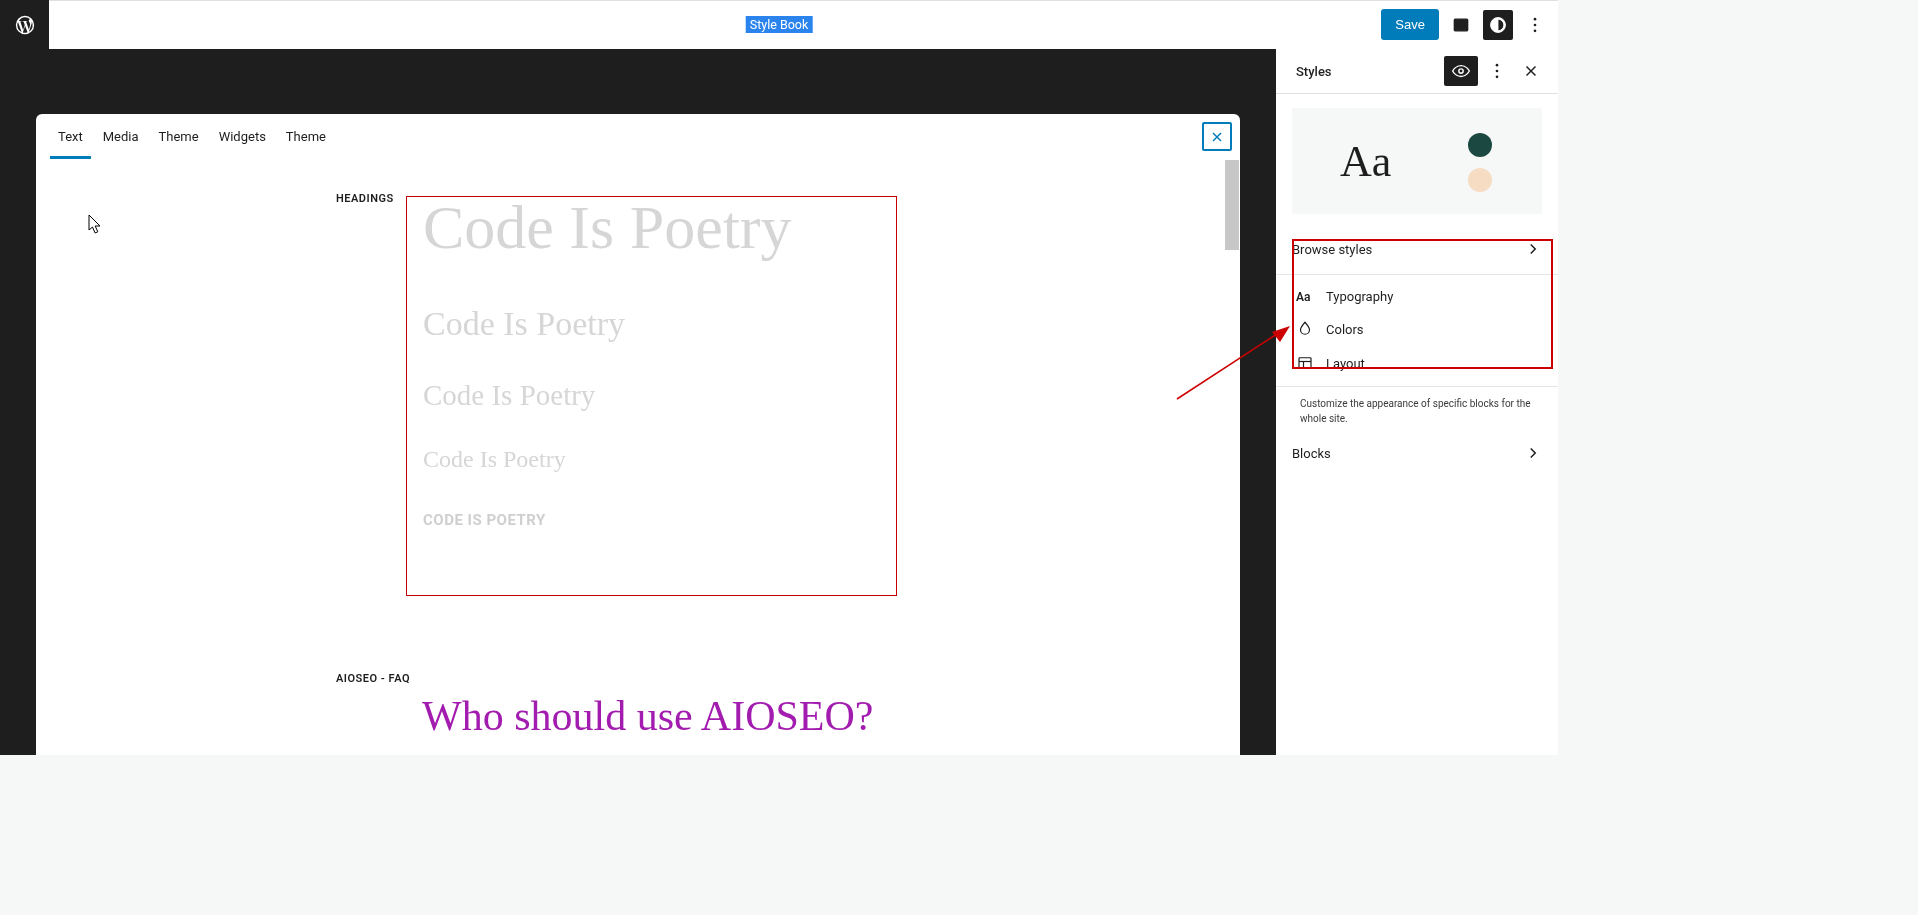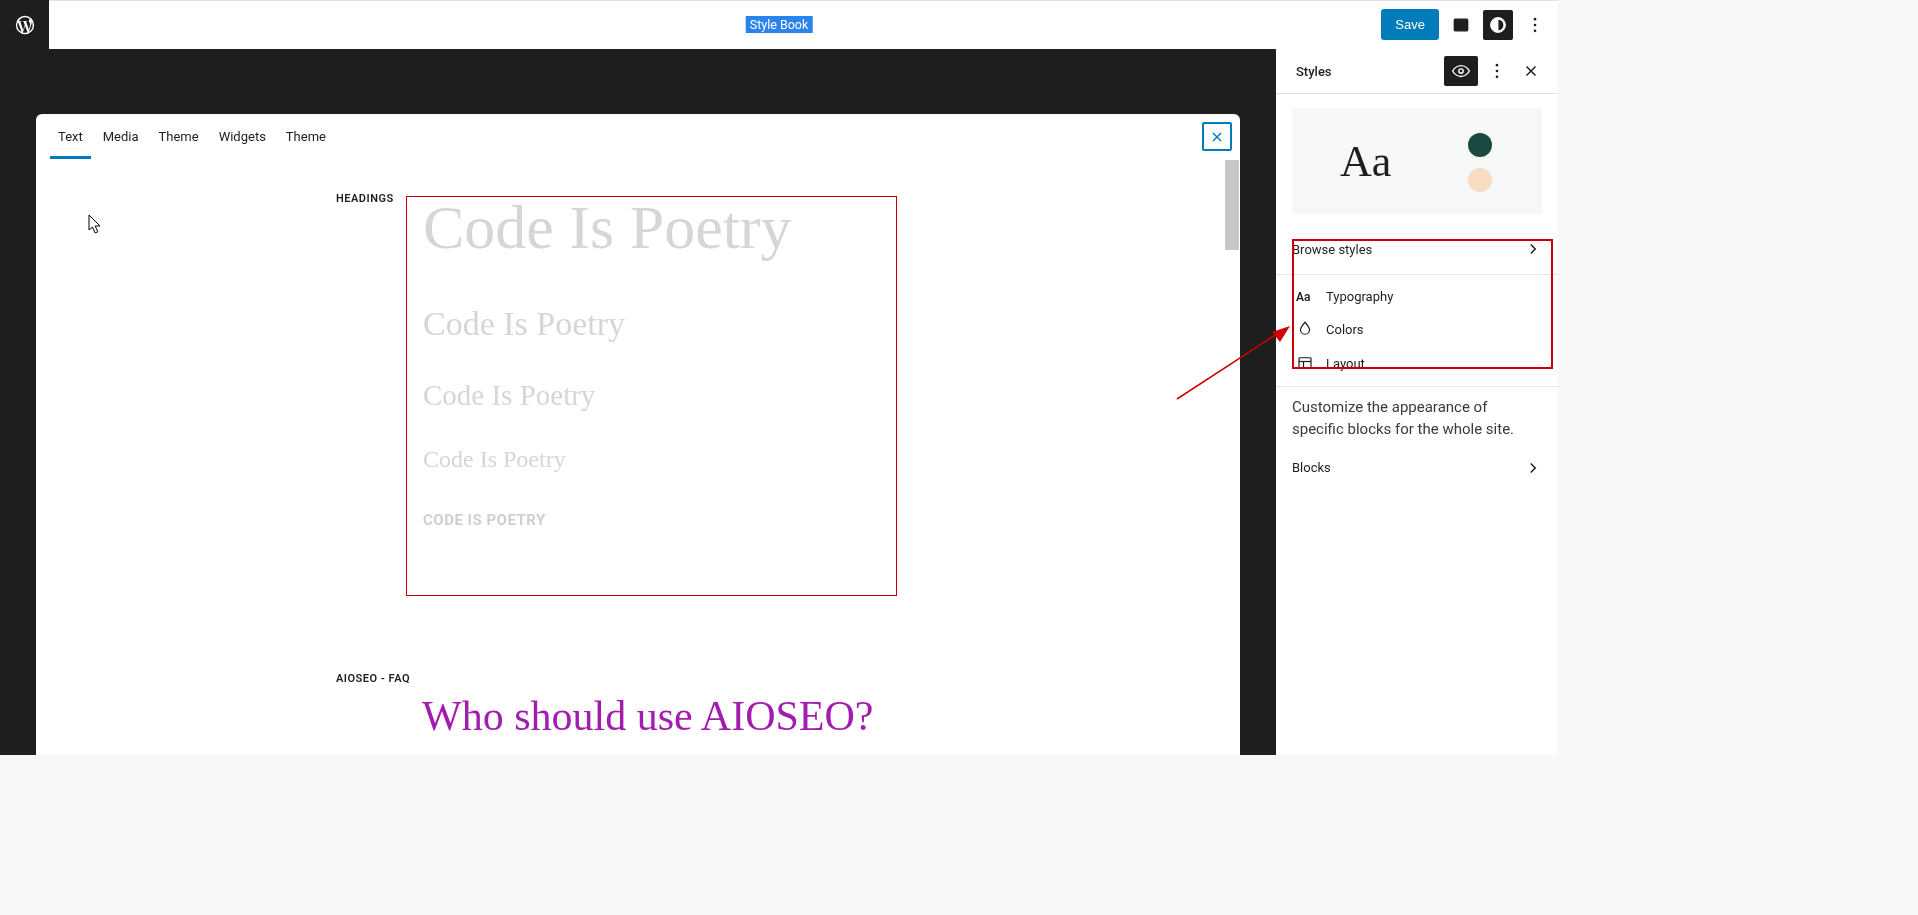--- a/index.html
+++ b/index.html
@@ -62,21 +62,21 @@
   .swatch { position:absolute; border-radius:50%; }
   .swatch1 { width:24px; height:24px; background:#1b4942; right:50px; top:25px; }
   .swatch2 { width:24px; height:24px; background:#f6dcc2; right:50px; top:60px; }
 
   .sb-row { display:flex; align-items:center; padding:10px 16px; cursor:pointer; font-size:13px; }
   .sb-row .chev { margin-left:auto; }
   .sb-divider { height:1px; background:#e5e5e5; margin:6px 0; }
   .sb-opt { display:flex; align-items:center; gap:12px; padding:8px 16px 8px 20px; cursor:pointer; font-size:13px;}
   .sb-opt svg, .sb-opt .aa-mini { width:18px; flex:0 0 18px;}
   .aa-mini { font-weight:600; font-size:12px; }
-  .sb-desc { padding:4px 16px 8px; font-size:15px; color:#3b3b3b; line-height:1.45; }
+  .sb-desc { padding:4px 16px 8px; font-size:10px; color:#3b3b3b; line-height:1.45;margin-left:8px; }
 
   
   .cursor { position:absolute; top:100px; left:52px; z-index:60; }
 </style>
 </head>
 <body>
 
 <div class="app">
 
   <div class="topbar">

